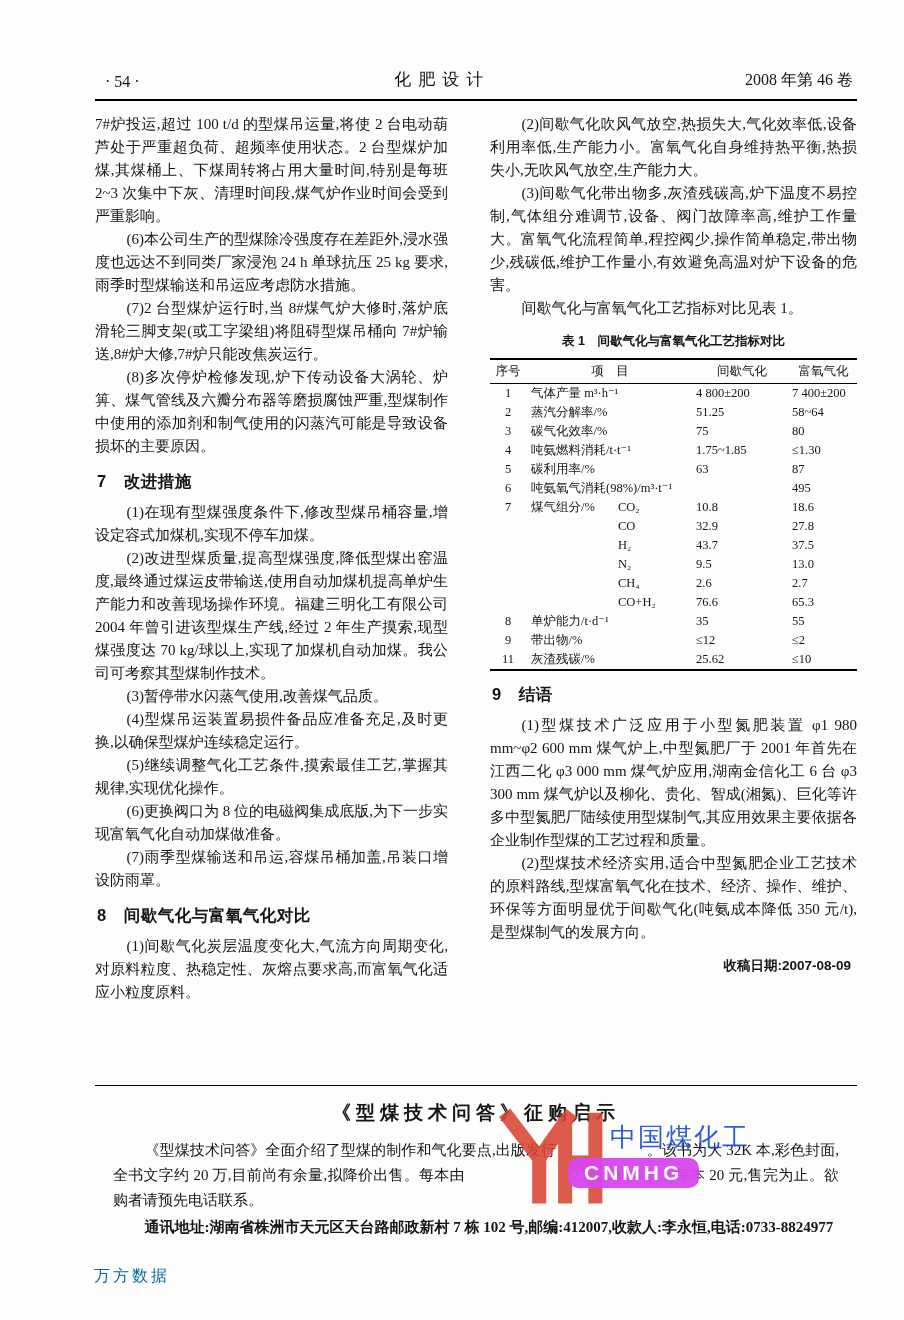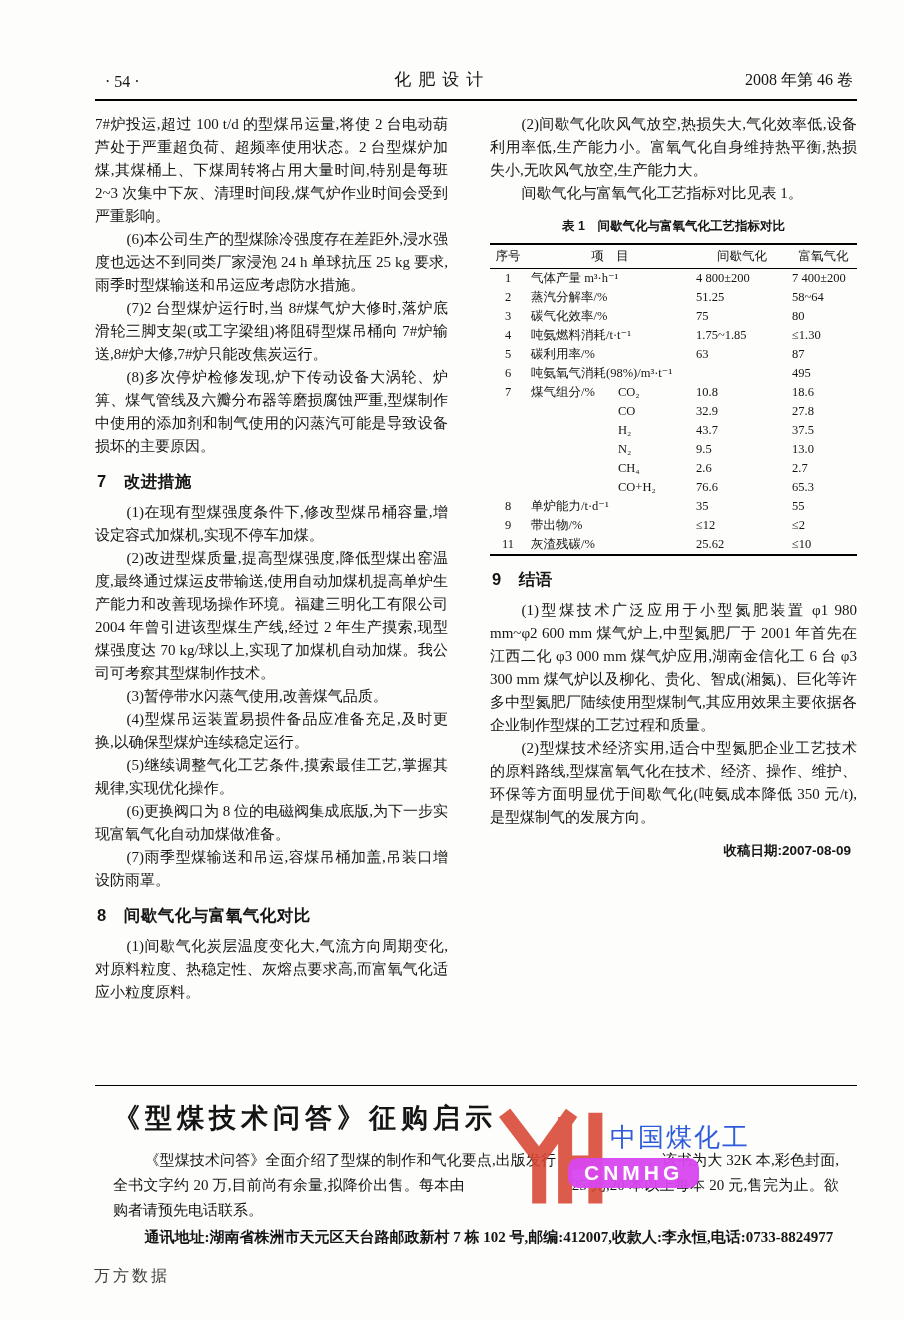--- a/index.html
+++ b/index.html
@@ -32,34 +32,34 @@
   .ind-table td { padding:2px 2px; white-space:nowrap; overflow:visible; }
   .c-no { text-align:center; }
   .c-item { text-align:left; padding-left:5px !important; }
   .c-v { text-align:left; }
   .item-flex { display:flex; }
   .item-label { flex:1; }
   .item-sub { width:74px; text-align:left; }
 
   
   .ad { margin-top:10px; padding:0 18px; }
-  .ad-title { text-align:left; font-family:"Liberation Sans","DejaVu Sans",sans-serif; font-weight:bold; font-size:27px; letter-spacing:5px; margin:14px 0 12px; }
+  .ad-title { text-align:center; font-family:"Liberation Sans","DejaVu Sans",sans-serif; font-weight:bold; font-size:19px; letter-spacing:5px; margin:14px 0 12px; }
   .ad-p { font-size:15px; line-height:25px; text-align:justify; text-indent:2.1em; }
   .ad-p.contact { font-weight:bold; margin-top:2px; }
 
   
   .watermark { position:absolute; left:496px; top:1104px; width:256px; height:112px; pointer-events:none; }
   .wm-logo { position:absolute; left:0; top:2px; opacity:.88; }
   .wm-text { position:absolute; left:114px; top:16px; font-size:26px; letter-spacing:2px; color:#1d4ed8; opacity:.92;
              font-family:"Liberation Sans","DejaVu Sans",sans-serif; }
   .wm-badge { position:absolute; left:72px; top:54px; background:#d946ef; color:#fff; font-weight:bold; font-size:21px;
               letter-spacing:4px; padding:3px 16px; border-radius:10px; opacity:.95;
               font-family:"Liberation Sans","DejaVu Sans",sans-serif; }
 
-  .wanfang { position:absolute; left:94px; top:1266px; color:#404040; font-size:16px; letter-spacing:3px; }
+  .wanfang { position:absolute; left:94px; top:1266px; color:#0369a1; font-size:16px; letter-spacing:3px; }
 </style>
 </head>
 <body>
 
 <div class="page">
   <div class="content">
 
     <div class="page-header">
       <span>· 54 ·</span>
       <span class="journal-title">化肥设计</span>
@@ -81,20 +81,21 @@
           <p class="blk blk-p">(5)继续调整气化工艺条件,摸索最佳工艺,掌握其规律,实现优化操作。</p>
           <p class="blk blk-p">(6)更换阀口为 8 位的电磁阀集成底版,为下一步实现富氧气化自动加煤做准备。</p>
           <p class="blk blk-p">(7)雨季型煤输送和吊运,容煤吊桶加盖,吊装口增设防雨罩。</p>
           <div class="blk blk-h">8　间歇气化与富氧气化对比</div>
           <p class="blk blk-p">(1)间歇气化炭层温度变化大,气流方向周期变化,对原料粒度、热稳定性、灰熔点要求高,而富氧气化适应小粒度原料。</p>
         </div>
 
       <div class="col">
         <div id="right-col-top">
             <p class="blk blk-p">(2)间歇气化吹风气放空,热损失大,气化效率低,设备利用率低,生产能力小。富氧气化自身维持热平衡,热损失小,无吹风气放空,生产能力大。</p>
+            <p class="blk blk-p">(3)间歇气化带出物多,灰渣残碳高,炉下温度不易控制,气体组分难调节,设备、阀门故障率高,维护工作量大。富氧气化流程简单,程控阀少,操作简单稳定,带出物少,残碳低,维护工作量小,有效避免高温对炉下设备的危害。</p>
             <p class="blk blk-p">间歇气化与富氧气化工艺指标对比见表 1。</p>
           </div>
 
         <div class="table-caption">表 1　间歇气化与富氧气化工艺指标对比</div>
         <table class="ind-table">
           <colgroup>
             <col style="width:36px">
               <col style="width:168px">
               <col style="width:96px">
               <col style="width:67px">

